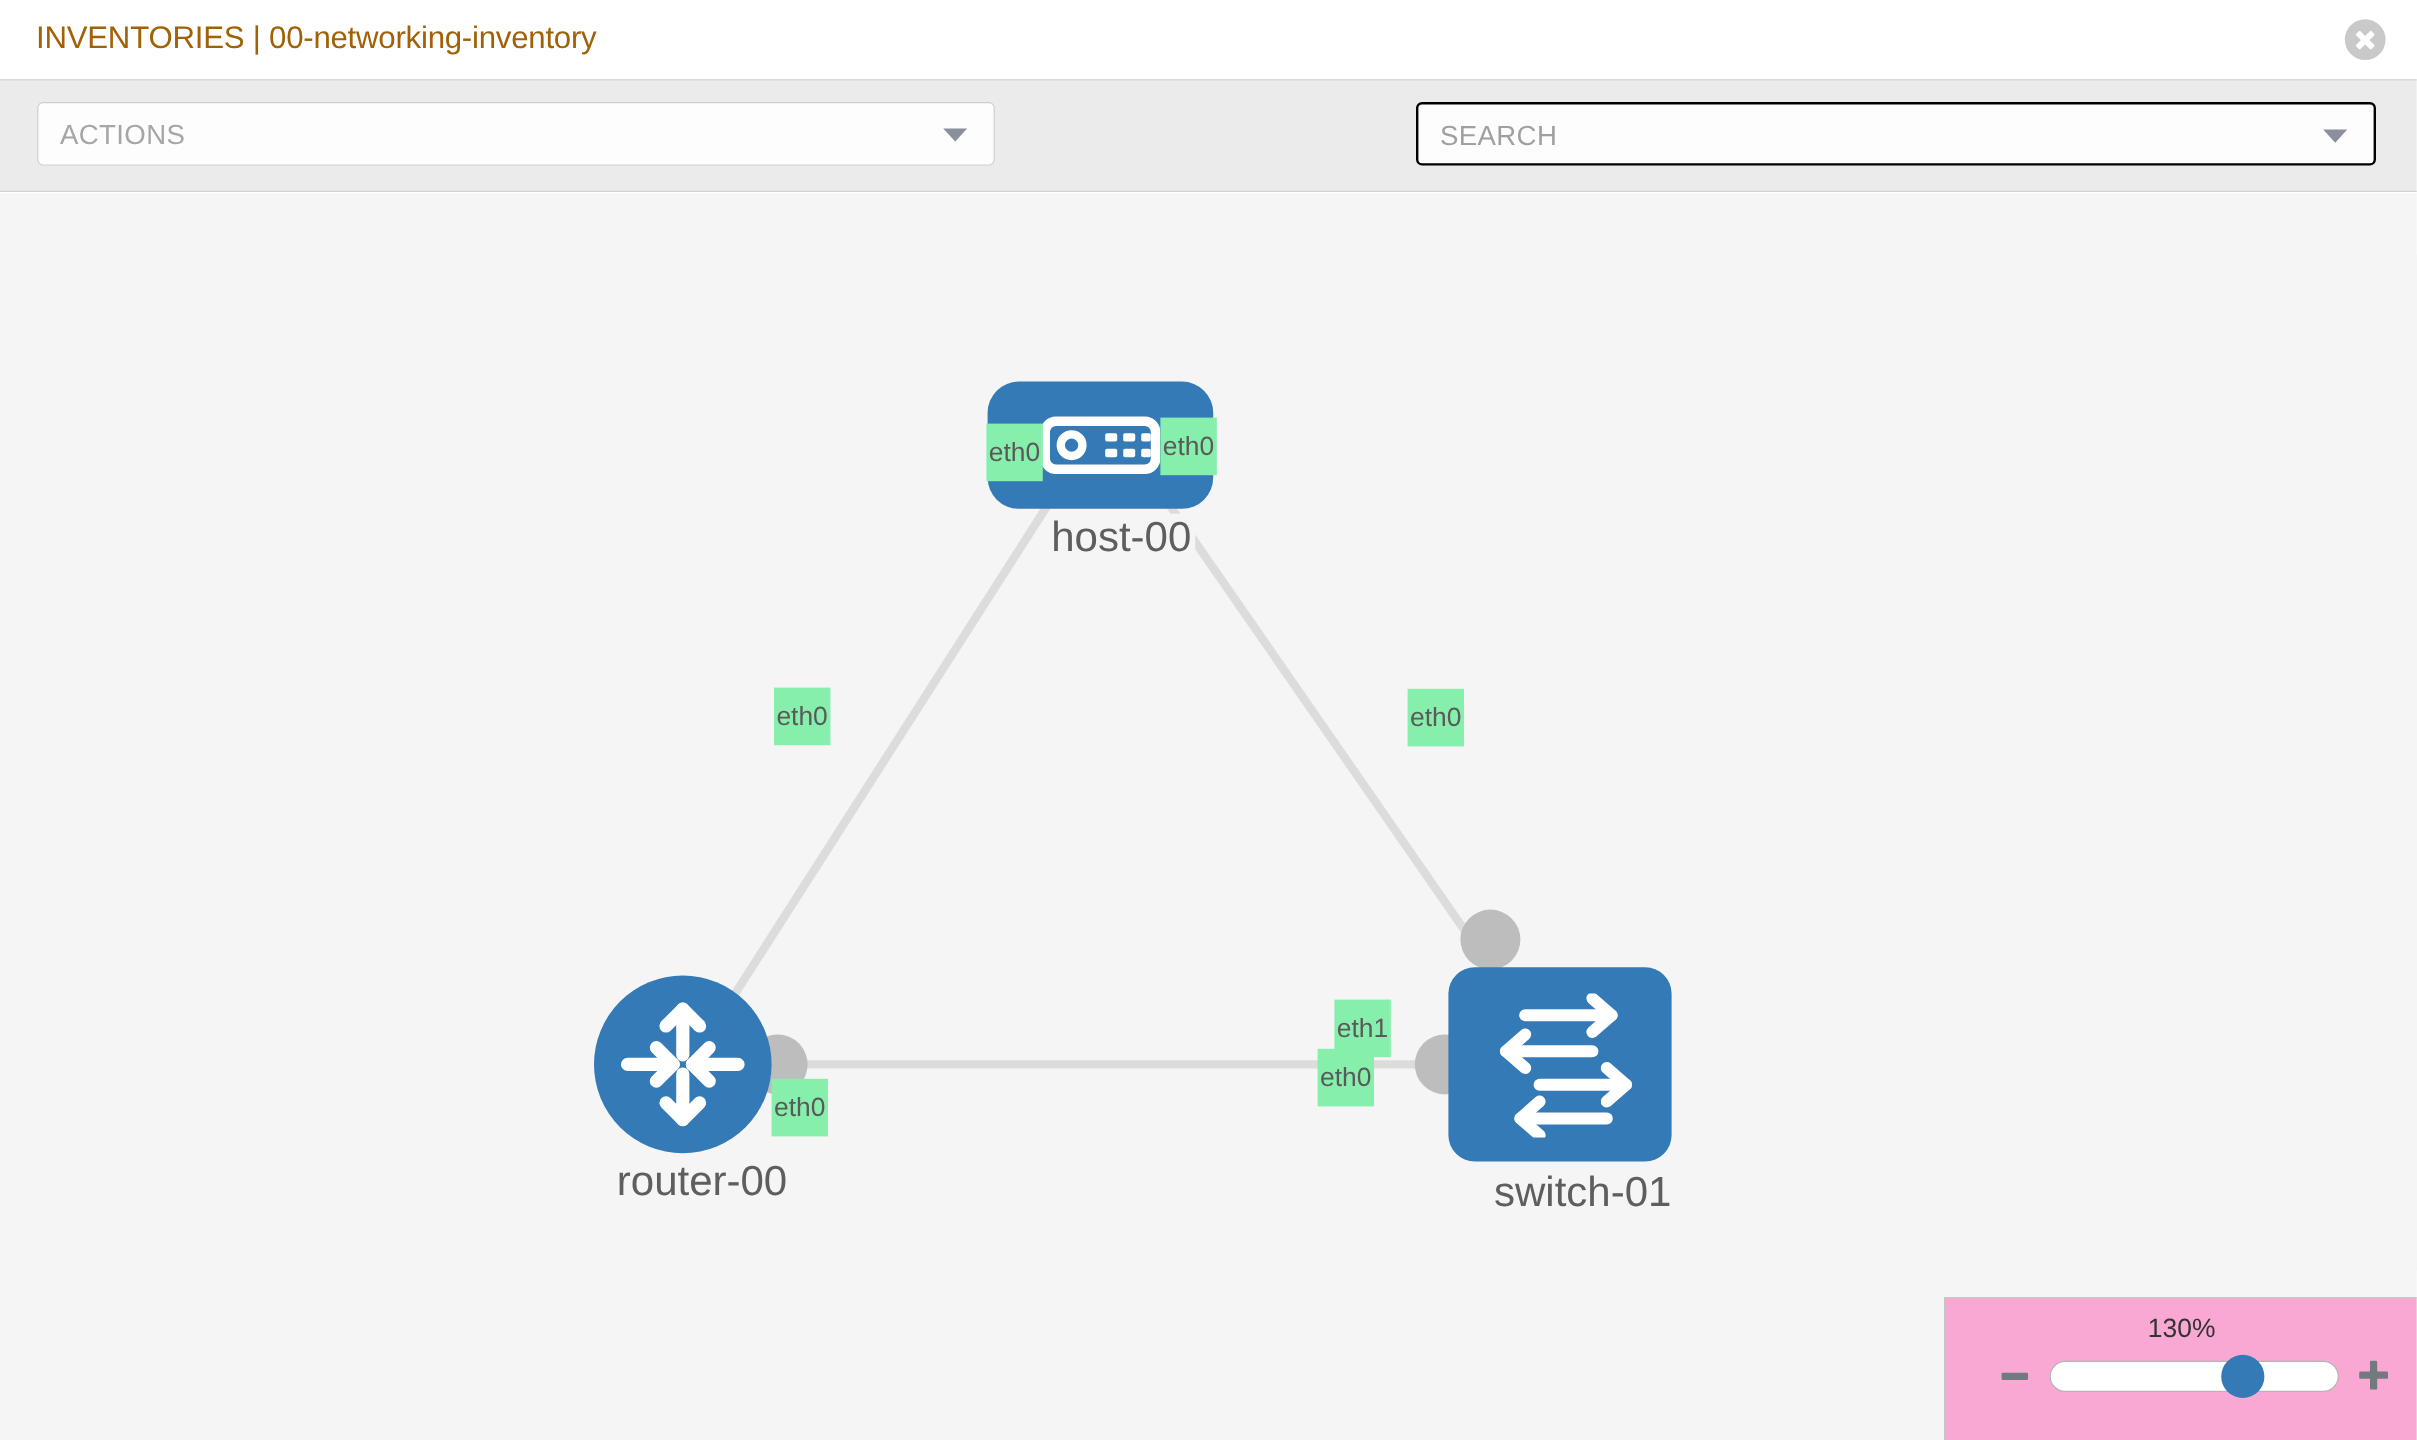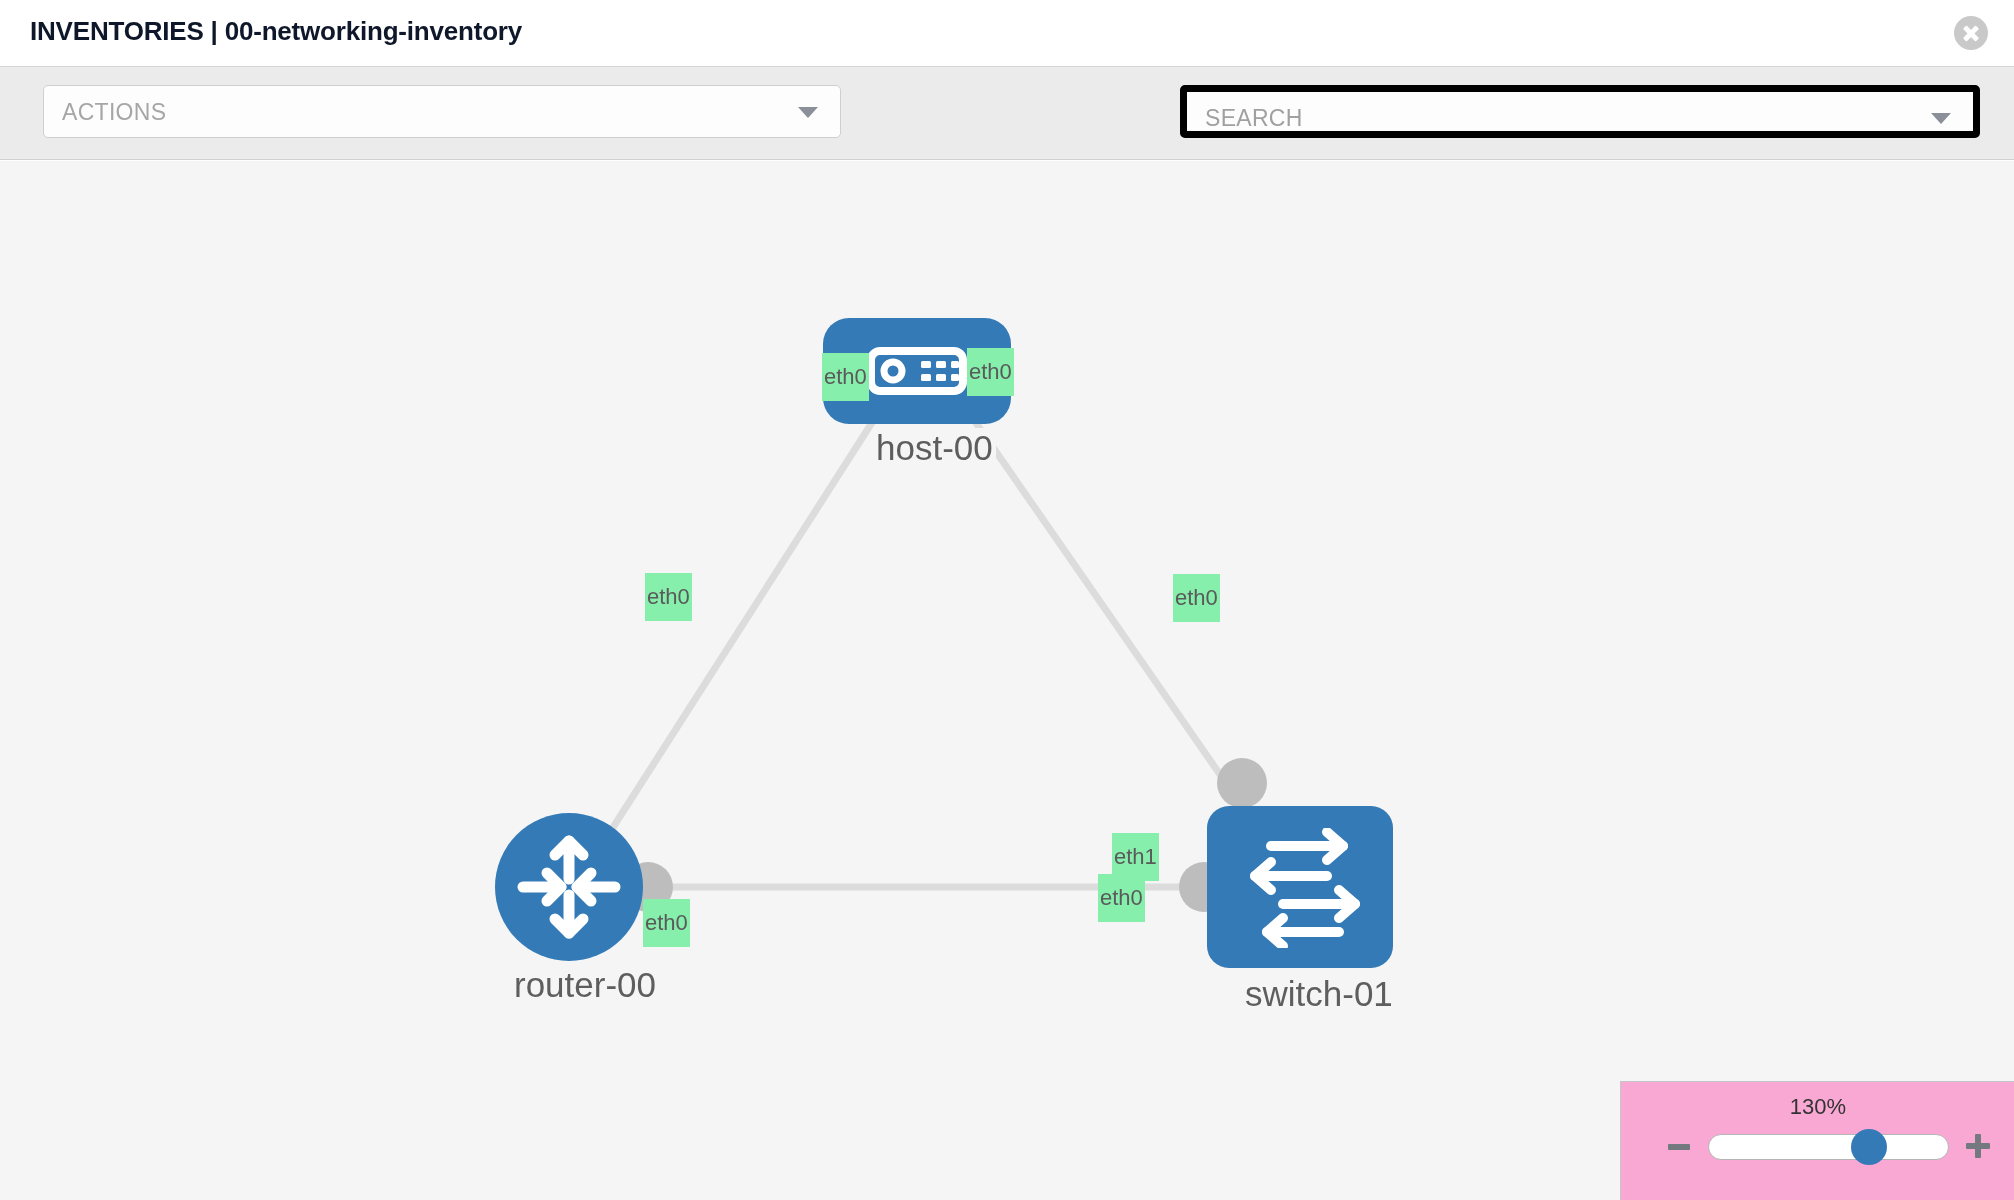--- a/index.html
+++ b/index.html
@@ -23,22 +23,22 @@
     width: 2014px;
     height: 66px;
     background: #ffffff;
     box-sizing: border-box;
   }
   #page-title {
     position: absolute;
     left: 30px;
     top: 16px;
     font-size: 26px;
-    font-weight: bold;
-    color: #0f172a;
+    font-weight: normal;
+    color: #a16207;
     letter-spacing: -0.2px;
     white-space: nowrap;
   }
   #close-button {
     position: absolute;
     right: 26px;
     top: 16px;
     width: 34px;
     height: 34px;
     border-radius: 50%;
@@ -66,21 +66,21 @@
     top: 66px;
     width: 2014px;
     height: 94px;
     background: #ebebeb;
     border-top: 1px solid #d4d4d4;
     border-bottom: 1px solid #d0d0d0;
     box-sizing: border-box;
   }
   #actions-select {
     position: absolute;
-    left: 43px;
+    left: 31px;
     top: 18px;
     width: 798px;
     height: 53px;
     background: #fdfdfd;
     border: 1px solid #cfcfcf;
     border-radius: 5px;
     box-sizing: border-box;
     cursor: pointer;
     padding-left: 21px;
   }
@@ -113,21 +113,21 @@
     top: 97px;
     cursor: pointer;
   }
   #search-field {
     position: absolute;
     left: 1180px;
     top: 18px;
     width: 800px;
     height: 53px;
     background: #fdfdfd;
-    border: 7px solid #000000;
+    border: 2px solid #000000;
     border-radius: 5px;
     box-sizing: border-box;
     cursor: text;
   }
   #search-placeholder {
     position: absolute;
     left: 18px;
     top: 13px;
     font-size: 23px;
     color: #a0a0a0;

